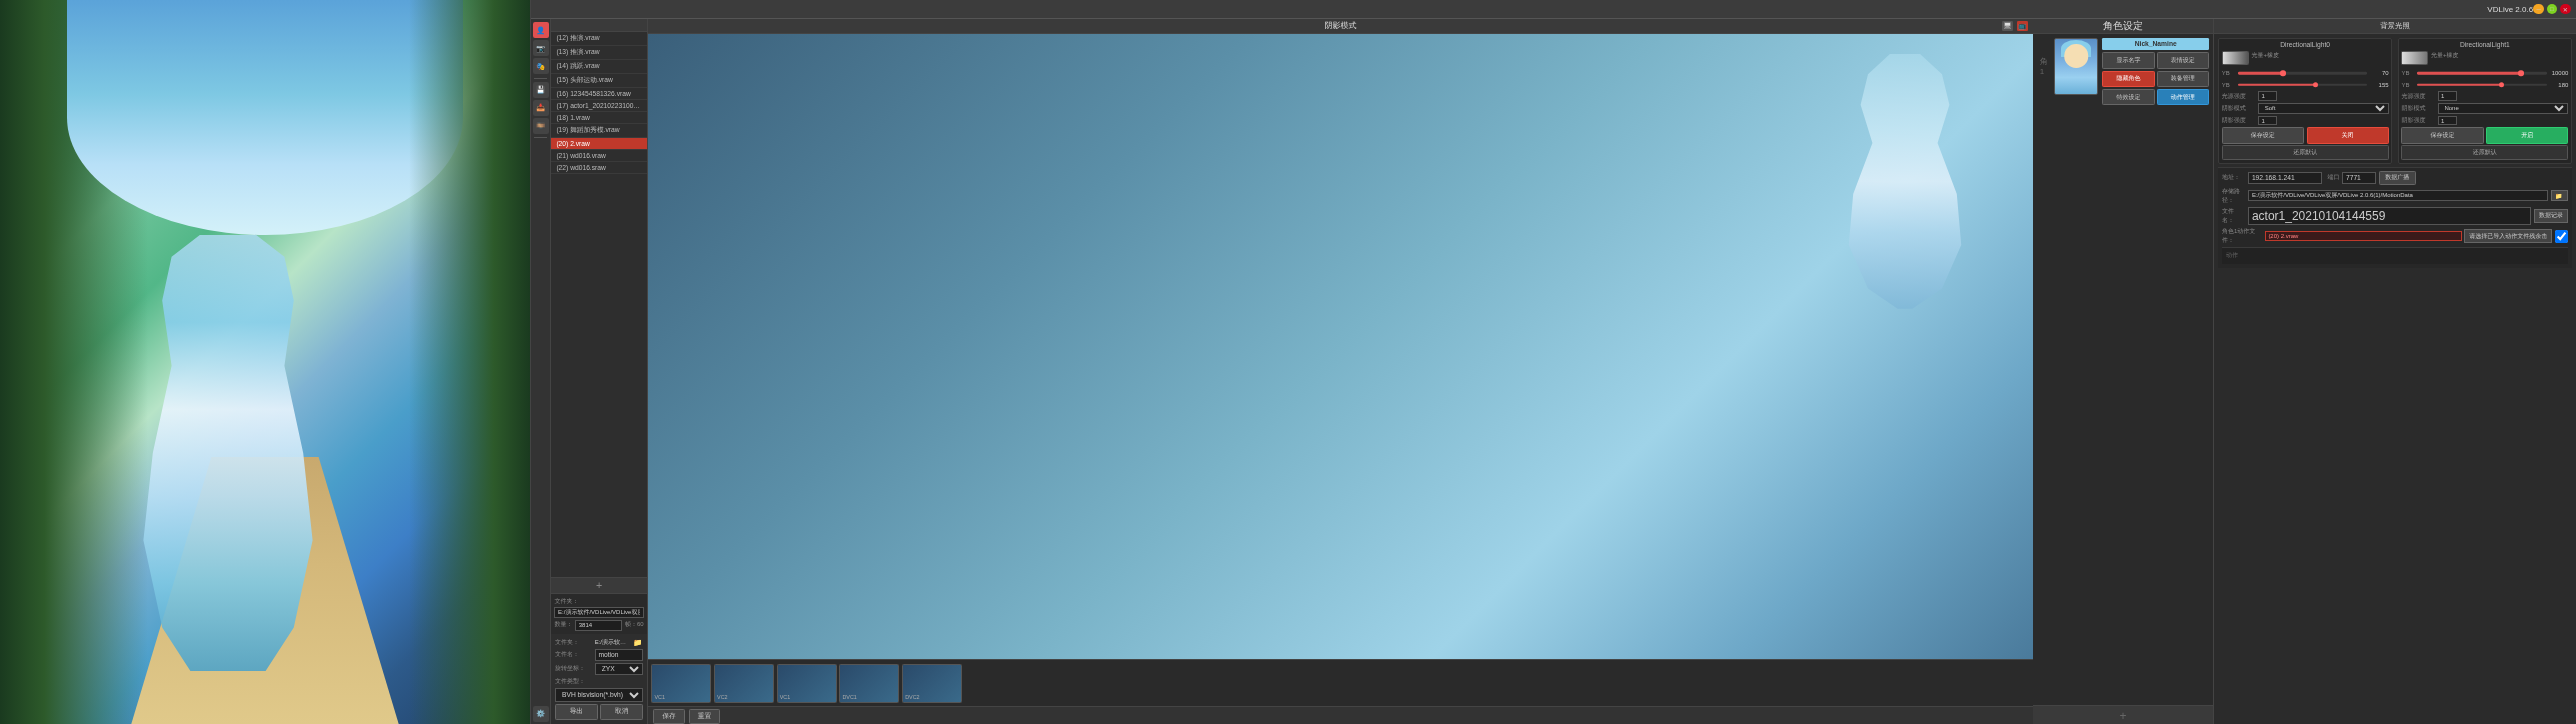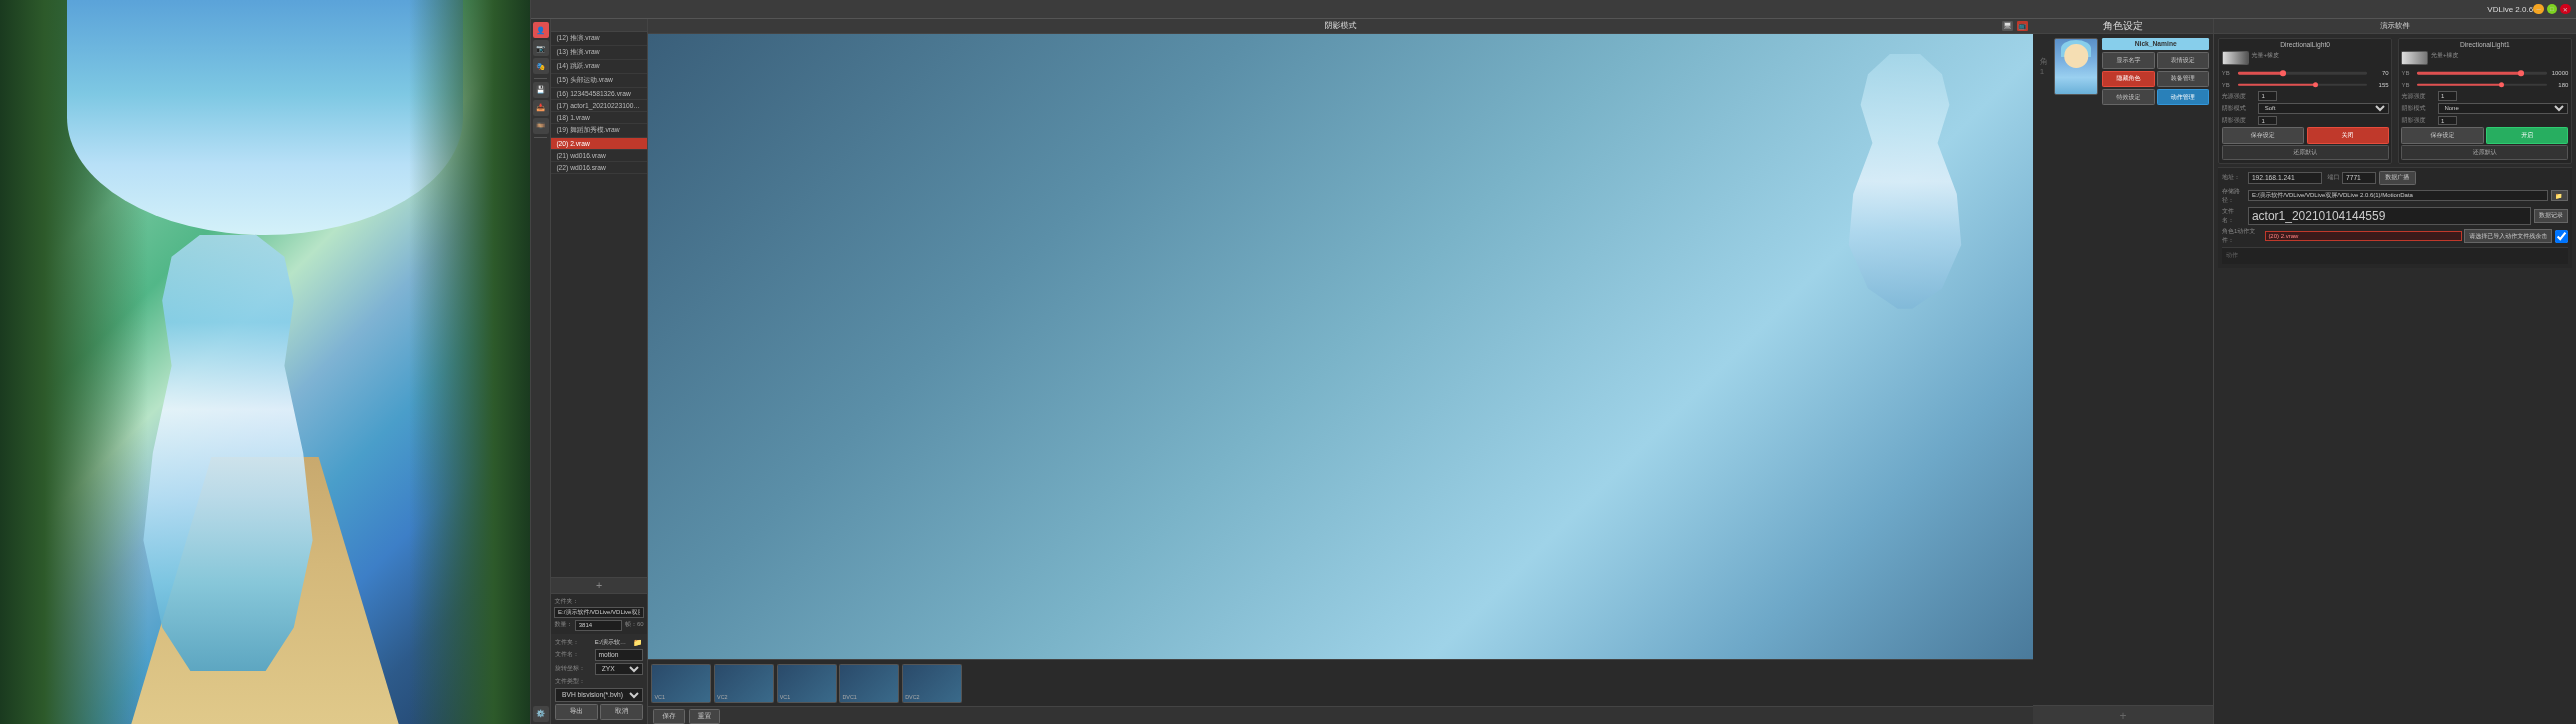--- a/index.html
+++ b/index.html
@@ -921,21 +921,21 @@
               <button class="char-btn">特效设定</button>
               <button class="char-btn blue">动作管理</button>
             </div>
           </div>
         </div>
       </div>
       <div class="char-add-btn">+</div>
     </div>
 
     <div class="lighting-panel">
-      <div class="lighting-header">演示软件</div>
+      <div class="lighting-header">背景光照</div>
       <div class="lighting-content">
         <div class="lighting-row">
 
           <div class="light-section">
             <div class="light-title">DirectionalLight0</div>
             <div style="display:flex;gap:2.7px;margin-bottom:2px;">
               <div class="light-color-box" style="background:linear-gradient(90deg,#ddd,#555);"></div>
               <span style="font-size:6px;color:#888;">光量+橡皮</span>
             </div>
             <div class="light-param">

